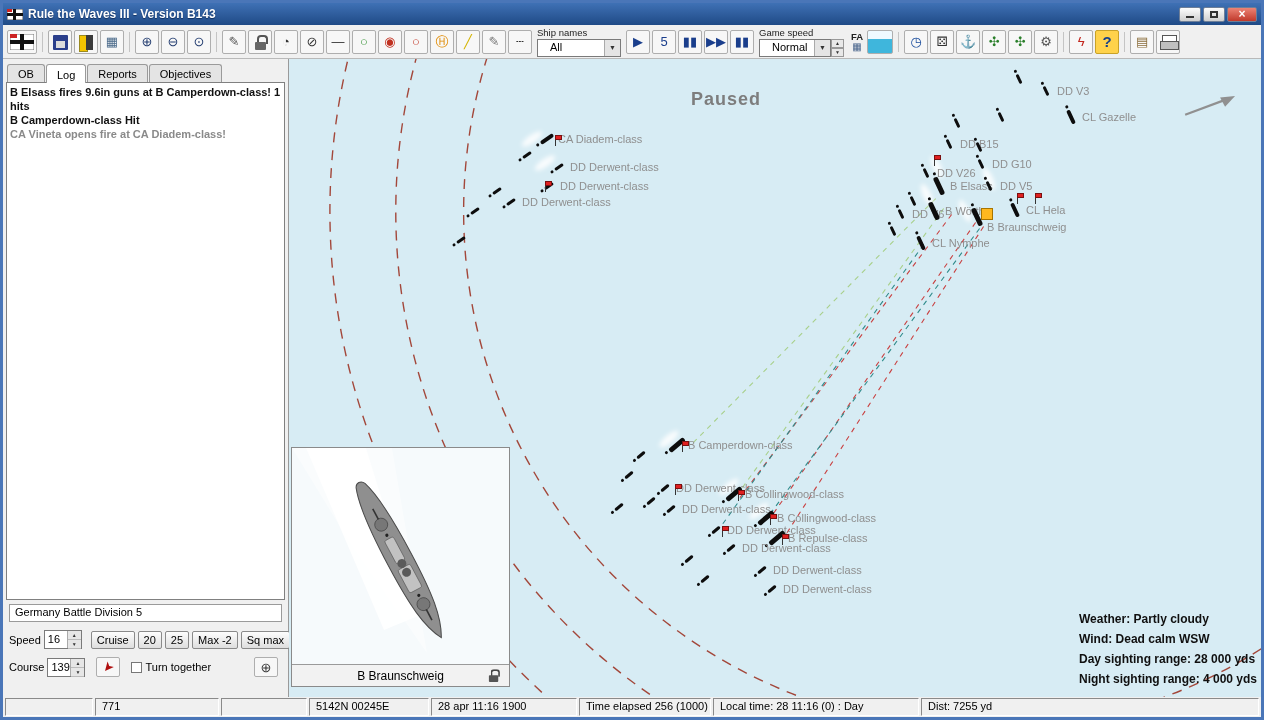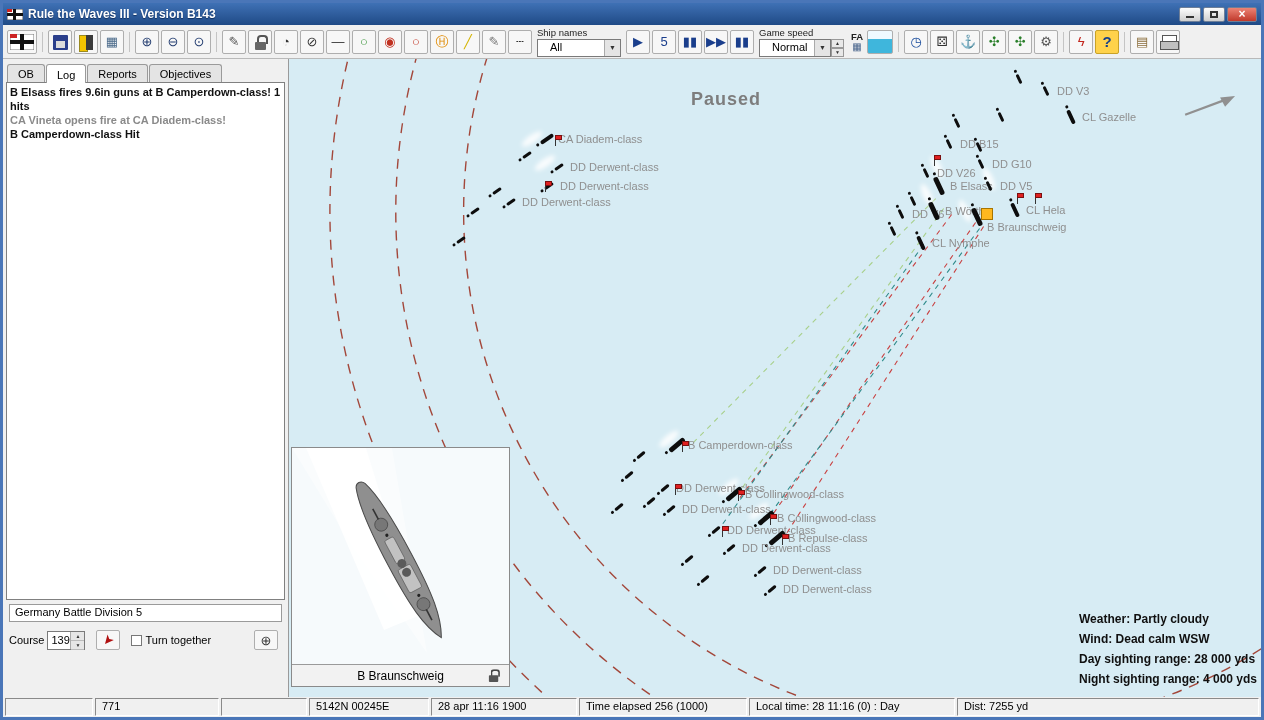--- a/index.html
+++ b/index.html
@@ -280,25 +280,42 @@
 
     <div class="left">
       <div class="tabs">
           <span class="tab">OB</span>
           <span class="tab active">Log</span>
           <span class="tab">Reports</span>
           <span class="tab">Objectives</span>
         </div>
       <div class="logbox">
           <div class="log-entry normal">B Elsass fires 9.6in guns at B Camperdown-class! 1 hits</div>
+          <div class="log-entry bold">B Camperdown-class Hit</div>
           <div class="log-entry dim">CA Vineta opens fire at CA Diadem-class!</div>
-          <div class="log-entry bold">B Camperdown-class Hit</div>
         </div>
       <div class="division">
         <div class="div-title">Germany Battle Division 5</div>
+        <div class="drow">
+          <span>Speed</span>
+          <span class="spinbox">
+            <span class="spinval">16</span>
+            <span class="arrows">
+                <span class="sa">▲</span>
+                <span class="sa">▼</span>
+              </span>
+          </span>
+          <span style="display:inline-flex;gap:3px;margin-left:6px">
+              <span class="sbtn">Cruise</span>
+              <span class="sbtn">20</span>
+              <span class="sbtn">25</span>
+              <span class="sbtn">Max -2</span>
+              <span class="sbtn">Sq max</span>
+            </span>
+        </div>
         <div class="drow">
           <span>Course</span>
           <span class="spinbox">
             <span class="spinval">139</span>
             <span class="arrows">
                 <span class="sa">▲</span>
                 <span class="sa">▼</span>
               </span>
           </span>
           <span class="tbtn rot-dl" style="width:24px;height:20px;margin-left:8px">
@@ -458,17 +475,17 @@
         <div class="selection" style="left: 698px; top: 155px;"></div>
       </div>
   </div>
 
   <div class="statusbar">
       <span class="sseg" style="width: 88px;"></span>
       <span class="sseg" style="width: 124px;">771</span>
       <span class="sseg" style="width: 86px;"></span>
       <span class="sseg" style="width: 120px;">5142N 00245E</span>
       <span class="sseg" style="width: 146px;">28 apr 11:16 1900</span>
-      <span class="sseg" style="width: 168px;">Time elapsed 256 (1000)</span>
+      <span class="sseg" style="width: 132px;">Time elapsed 256 (1000)</span>
       <span class="sseg" style="width: 206px;">Local time: 28 11:16 (0) : Day</span>
       <span class="sseg" style="flex: 1 1 0%;">Dist: 7255 yd</span>
     </div>
 </div>
 
 </body></html>

